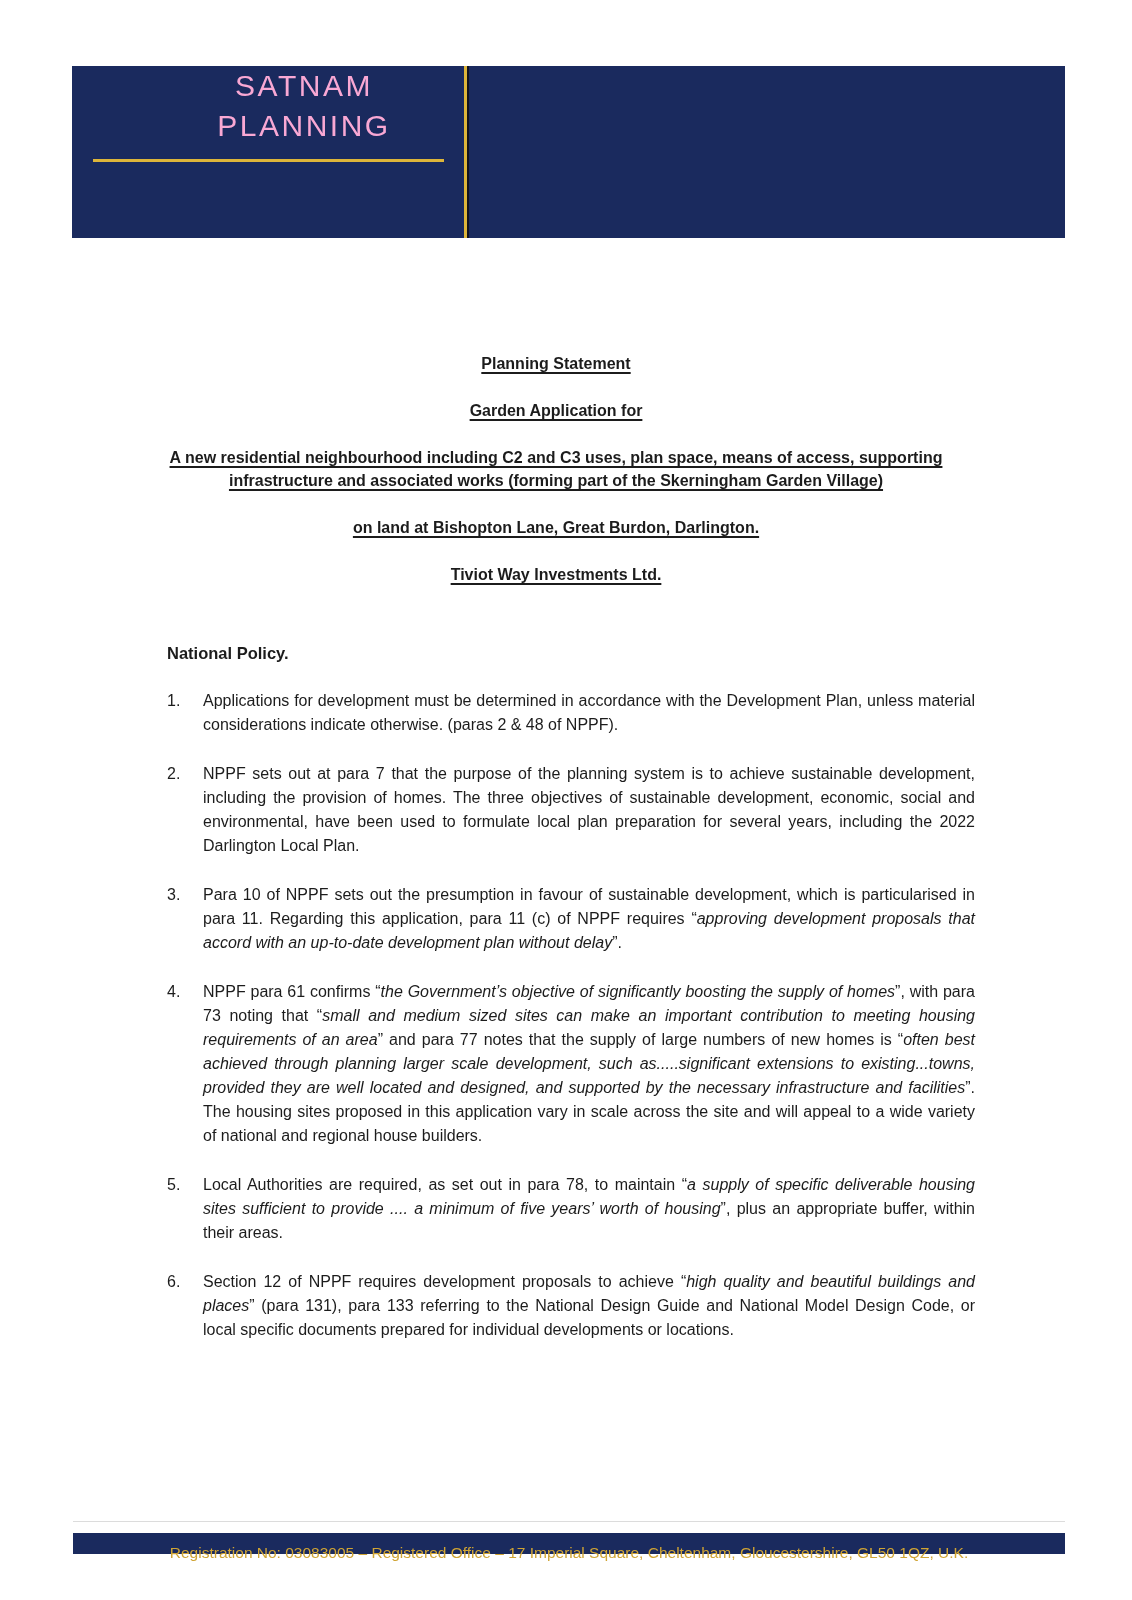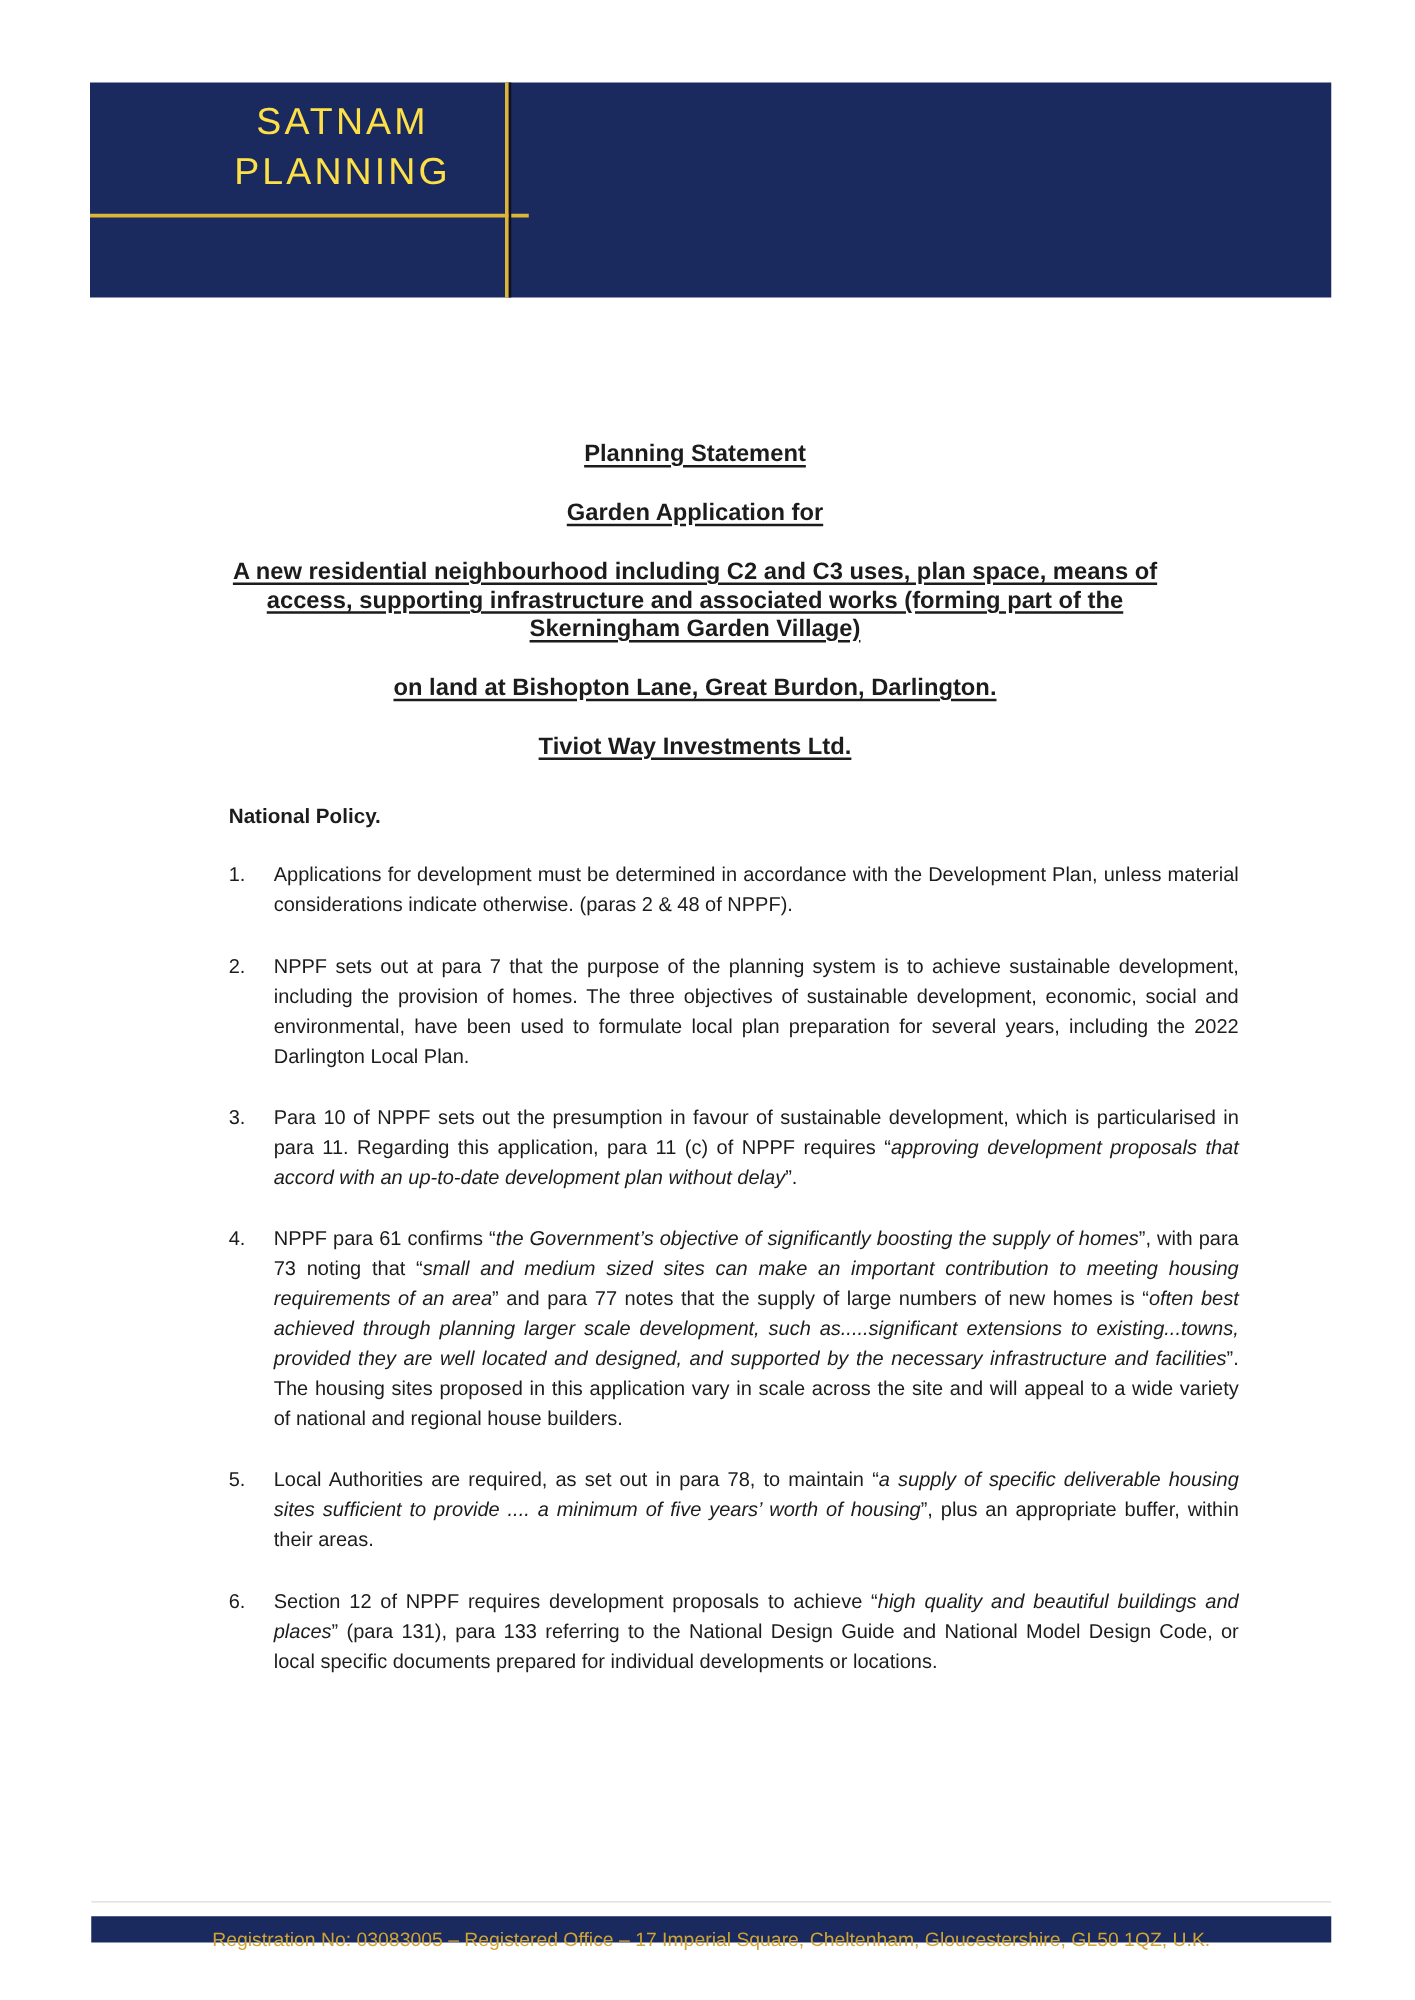--- a/index.html
+++ b/index.html
@@ -14,41 +14,41 @@
   .page{
     position:relative;width:1132px;height:1600px;background:#fff;overflow:hidden;
     font-family:"Liberation Sans",sans-serif;color:var(--ink);
   }
 
   
   .letterhead{
     position:absolute;left:72px;top:66px;width:993px;height:172px;
     background:var(--navy);display:flex;box-sizing:border-box;
   }
-  .brand-cell{width:332px;flex:none;text-align:center;color:#fde047;padding-top:12px;box-sizing:border-box;}
+  .brand-cell{width:392px;flex:none;text-align:center;color:#f9a8d4;box-sizing:border-box;}
   .brand-line{font-size:30px;line-height:40px;letter-spacing:2.5px;position:relative;left:36px;font-weight:400;}
   .brand-rule{width:351px;margin:13px auto 0 auto;border-top:3px solid var(--gold-line);height:0;}
   .divider{width:3px;flex:none;background:var(--gold-line);}
   .divider-shadow{width:2px;flex:none;background:var(--divider-dark);}
   .contact-cell{
     flex:1;color:var(--gold-text);text-align:center;
     padding:22px 10px 0 44px;font-size:15px;line-height:20px;box-sizing:border-box;
   }
   .contact-row{margin-top:1px;}
   .contact-row .phone{margin-right:58px;}
 
   
   .titles{position:absolute;left:156px;top:352px;width:800px;text-align:center;}
   .title-line{
-    font-weight:bold;font-size:19px;line-height:23px;margin:0 0 24px 0;
+    font-weight:bold;font-size:16px;line-height:23px;margin:0 0 24px 0;
     text-decoration:underline;text-decoration-thickness:2px;text-underline-offset:3px;
   }
 
   
-  .body-block{position:absolute;left:167px;top:641px;width:808px;margin-left:16px;}
+  .body-block{position:absolute;left:167px;top:641px;width:808px;}
   .section-heading{font-size:16.5px;font-weight:bold;line-height:24px;margin:0 0 24px 0;}
   .para{display:flex;margin:0 0 25px 0;}
   .para-num{flex:none;width:36px;font-size:16px;line-height:24px;}
   .para-text{flex:1;font-size:16px;line-height:24px;text-align:justify;}
   .para-text em{font-style:italic;}
 
   
   .footer-hairline{position:absolute;left:73px;top:1521px;width:992px;border-top:1px solid var(--hairline);height:0;}
   .footer-bar{
     position:absolute;left:73px;top:1533px;width:992px;height:21px;

